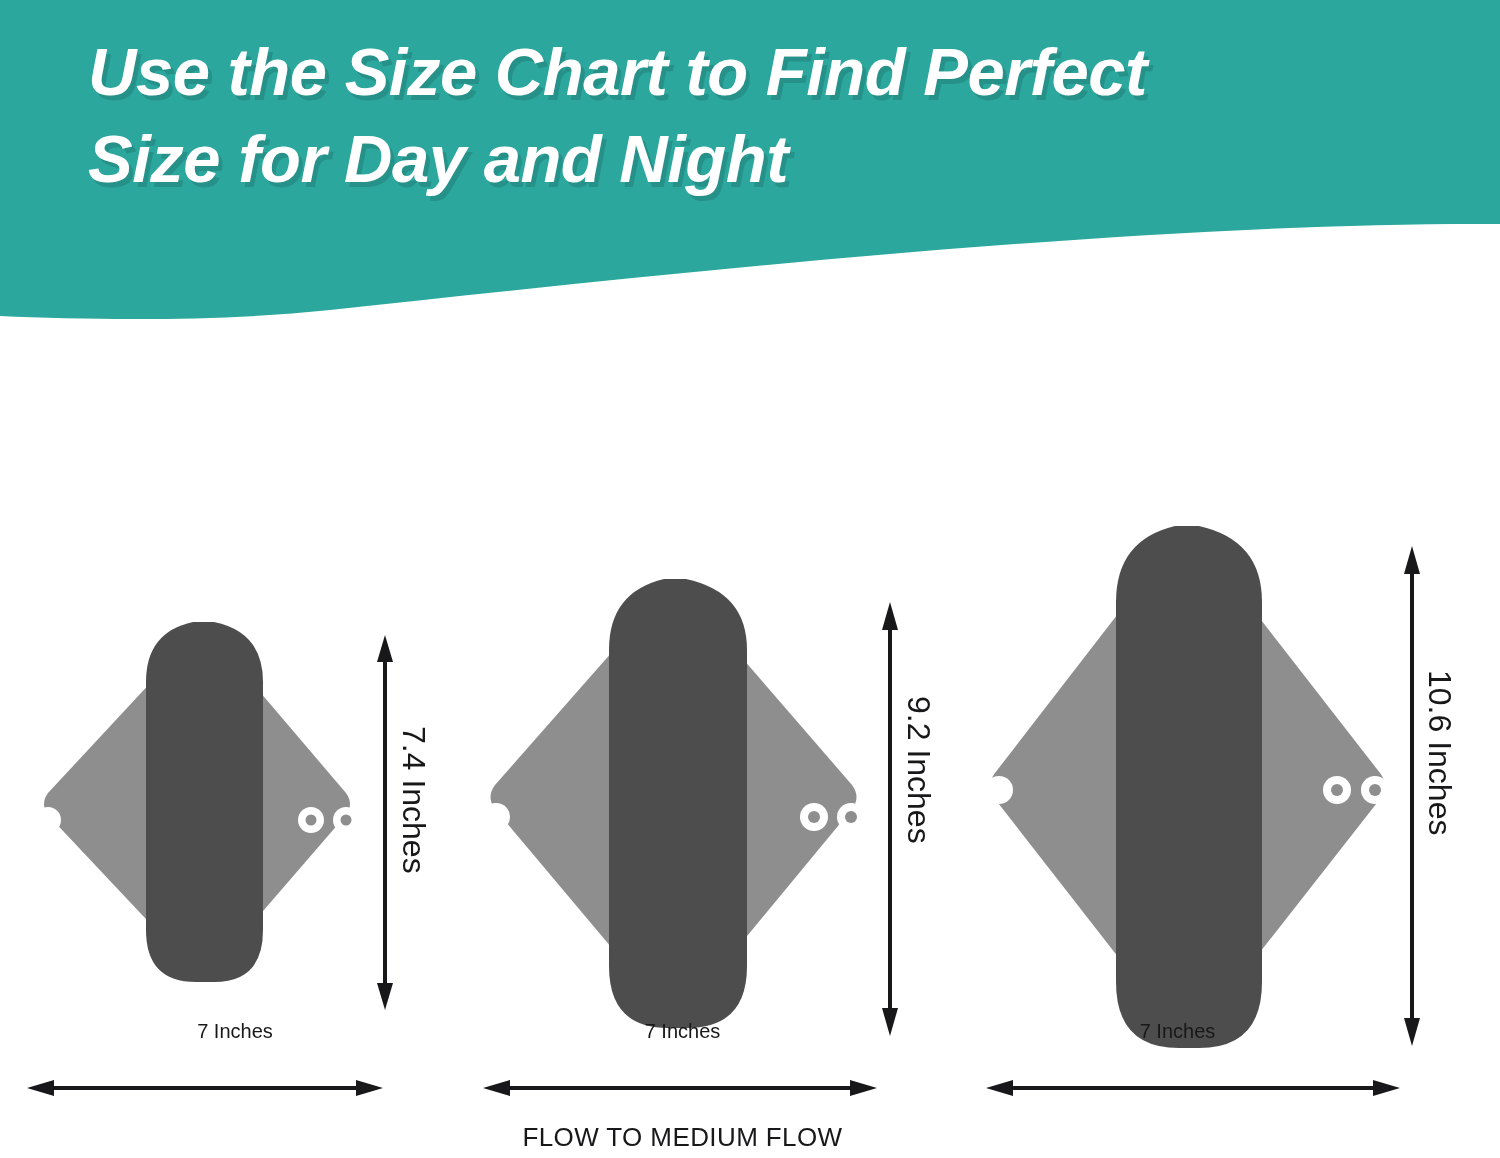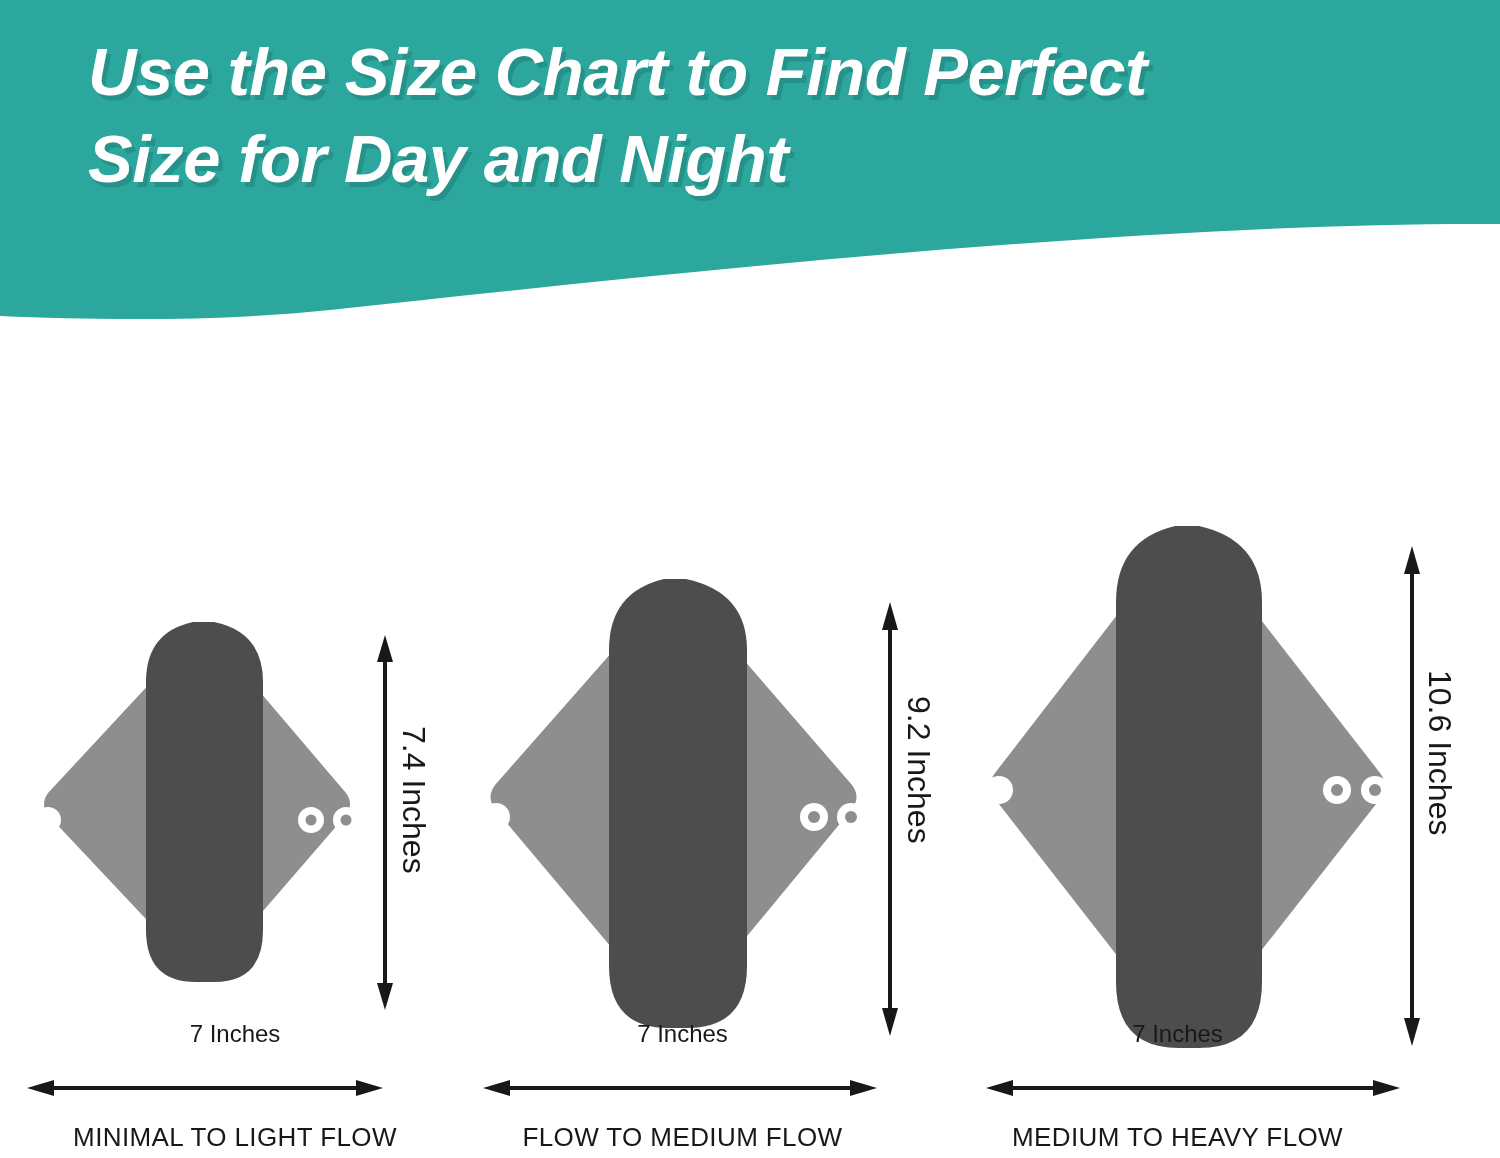--- a/index.html
+++ b/index.html
@@ -80,21 +80,21 @@
     letter-spacing: 0.4px;
     white-space: nowrap;
   }
   .width-label {
     position: absolute;
     left: 0;
     width: 100%;
     text-align: center;
     color: #18181a;
     font-family: "Liberation Sans", sans-serif;
-    font-size: 24px;
+    font-size: 20px;
     white-space: nowrap;
   }
   .height-label {
     position: absolute;
     color: #18181a;
     font-family: "Liberation Sans", sans-serif;
     font-size: 32px;
     white-space: nowrap;
     transform-origin: 0 0;
     transform: rotate(90deg);
@@ -157,21 +157,20 @@
           <line x1="42" y1="758" x2="368" y2="758" stroke-width="4"></line>
           <polygon points="27,758 54,750 54,766" stroke="none"></polygon>
           <polygon points="383,758 356,750 356,766" stroke="none"></polygon>
         </g>
       </svg>
 
       <div class="height-label" style="left:432px; top:396px;">7.4 Inches</div>
 
       <div class="width-label" style="top:690px;">7 Inches</div>
 
-      <div class="flow-label" style="top:792px;">MINIMAL TO LIGHT FLOW</div>
     </div>
 
     <div class="pad-cell" style="left:470px; width:505px;">
       <svg class="pad-svg" width="505" height="828" viewBox="0 0 505 828">
 
         <path d="M194,263
                  Q205,254 216,263
                  L382,455
                  Q391,467 382,479
                  L216,680
@@ -261,17 +260,16 @@
           <line x1="26" y1="758" x2="410" y2="758" stroke-width="4"></line>
           <polygon points="11,758 38,750 38,766" stroke="none"></polygon>
           <polygon points="425,758 398,750 398,766" stroke="none"></polygon>
         </g>
       </svg>
 
       <div class="height-label" style="left:483px; top:340px;">10.6 Inches</div>
 
       <div class="width-label" style="top:690px; left:-60px; width:525px;">7 Inches</div>
 
-      <div class="flow-label" style="top:792px; left:-60px; width:525px;">MEDIUM TO HEAVY FLOW</div>
     </div>
 
   </div>
 </div>
 
 </body></html>

